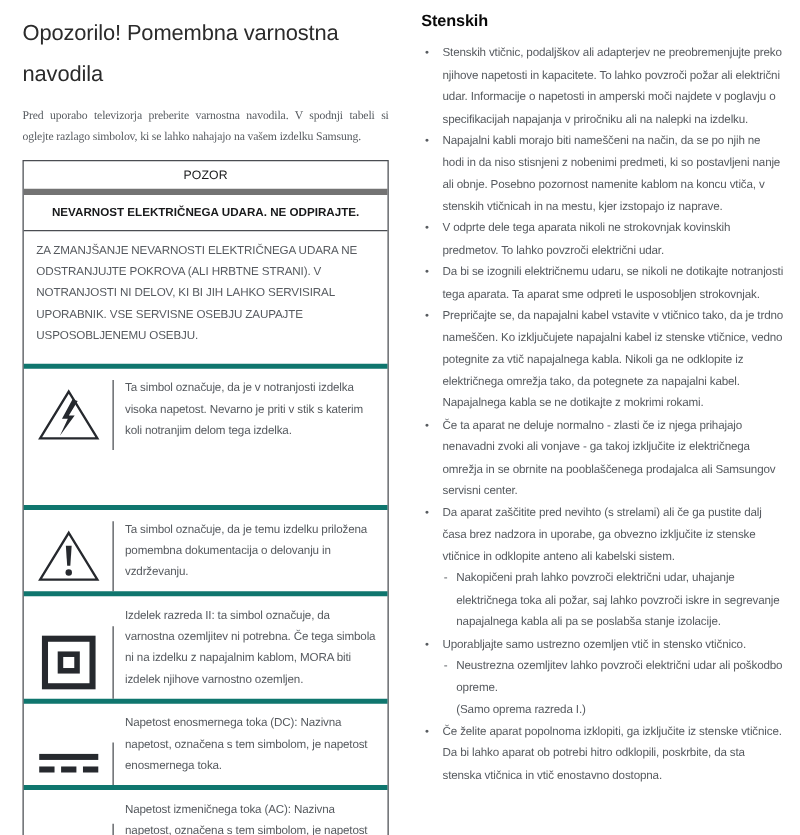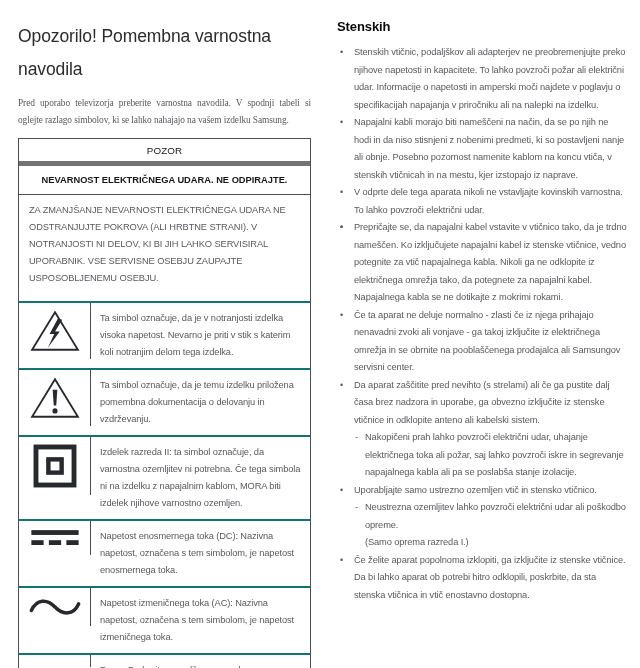--- a/index.html
+++ b/index.html
@@ -1,20 +1,20 @@
 <!DOCTYPE html>
 <html><head>
 <meta charset="utf-8">
 <style>
   * { margin:0; padding:0; box-sizing:border-box; }
   html,body { background:#ffffff; }
   .page {
     width:640px; height:668px; background:#fff; overflow:hidden;
     font-family:"Liberation Sans", sans-serif;
-    display:flex; padding:18px 13px 0 18px; gap:26px;
+    display:flex; padding:8px 13px 0 18px; gap:26px;
     color:#565a5f;
   }
   .col-left { width:293px; flex:0 0 293px; }
   .col-right { flex:1; min-width:0; }
 
   .doc-title {
     font-size:17.5px; font-weight:400; color:#2b2b2b;
     line-height:33px; letter-spacing:-0.1px; margin-top:2px;
   }
   .intro {
@@ -30,31 +30,31 @@
     padding:6px 4px 5px; letter-spacing:0.1px;
   }
   .t-danger {
     border-top:5px solid #737373; text-align:center; font-weight:bold;
     font-size:9.3px; color:#17181a; padding:9px 4px 9px; letter-spacing:0px;
   }
   .t-warning {
     border-top:1px solid #4a4d52; font-size:9.3px; line-height:17px;
     padding:7px 10px 14px; color:#565a5f; letter-spacing:-0.1px;
   }
-  .symrow { display:flex; border-top:2px solid #0f766e; align-items:flex-start; }
+  .symrow { display:flex; border-top:4px solid #0f766e; align-items:flex-end; }
   .symcell {
     flex:0 0 72px; border-right:1px solid #4a4d52;
     display:flex; align-items:center; justify-content:center; padding:6px 4px;
   }
   .textcell {
     flex:1; font-size:9.3px; line-height:17px; padding:7px 9px;
     display:flex; flex-direction:column; justify-content:center;
     color:#565a5f; letter-spacing:-0.12px; white-space:pre-line;
   }
-  .r4 { min-height:60px; } .r5 { min-height:55px; } .r6 { min-height:73px; }
+  .r4 { min-height:60px; } .r5 { min-height:55px;margin-top:44px; } .r6 { min-height:73px; }
   .r7 { min-height:40px; } .r8 { min-height:54px; } .r9 { min-height:59px; }
 
   .section-heading {
     font-size:13px; font-weight:bold; color:#0a0a0a; line-height:16px; margin-top:1px;
     letter-spacing:-0.1px;
   }
   .power-list { margin-top:9px; }
   .bullet-item, .sub-item {
     position:relative; font-size:9.3px; line-height:17.5px;
     color:#565a5f; letter-spacing:-0.12px;
@@ -140,22 +140,22 @@
           </div>
         </div>
     </div>
   </div>
 
   <div class="col-right">
     <h2 class="section-heading">Stenskih</h2>
     <div class="power-list">
         <div class="bullet-item"><span class="marker">•</span><span class="btext">Stenskih vtičnic, podaljškov ali adapterjev ne preobremenjujte preko njihove napetosti in kapacitete. To lahko povzroči požar ali električni udar. Informacije o napetosti in amperski moči najdete v poglavju o specifikacijah napajanja v priročniku ali na nalepki na izdelku.</span></div>
         <div class="bullet-item"><span class="marker">•</span><span class="btext">Napajalni kabli morajo biti nameščeni na način, da se po njih ne hodi in da niso stisnjeni z nobenimi predmeti, ki so postavljeni nanje ali obnje. Posebno pozornost namenite kablom na koncu vtiča, v stenskih vtičnicah in na mestu, kjer izstopajo iz naprave.</span></div>
-        <div class="bullet-item"><span class="marker">•</span><span class="btext">V odprte dele tega aparata nikoli ne vstavljajte kovinskih varnostna. To lahko povzroči električni udar.</span></div>
-        <div class="bullet-item"><span class="marker">•</span></div>
+        <div class="bullet-item"><span class="marker">•</span><span class="btext">V odprte dele tega aparata nikoli ne strokovnjak kovinskih predmetov. To lahko povzroči električni udar.</span></div>
+        <div class="bullet-item"><span class="marker">•</span><span class="btext">Da bi se izognili električnemu udaru, se nikoli ne dotikajte notranjosti tega aparata. Ta aparat sme odpreti le usposobljen strokovnjak.</span></div>
         <div class="bullet-item"><span class="marker">•</span><span class="btext">Prepričajte se, da napajalni kabel vstavite v vtičnico tako, da je trdno nameščen. Ko izključujete napajalni kabel iz stenske vtičnice, vedno potegnite za vtič napajalnega kabla. Nikoli ga ne odklopite iz električnega omrežja tako, da potegnete za napajalni kabel. Napajalnega kabla se ne dotikajte z mokrimi rokami.</span></div>
         <div class="bullet-item"><span class="marker">•</span><span class="btext">Če ta aparat ne deluje normalno - zlasti če iz njega prihajajo nenavadni zvoki ali vonjave - ga takoj izključite iz električnega omrežja in se obrnite na pooblaščenega prodajalca ali Samsungov servisni center.</span></div>
         <div class="bullet-item"><span class="marker">•</span><span class="btext">Da aparat zaščitite pred nevihto (s strelami) ali če ga pustite dalj časa brez nadzora in uporabe, ga obvezno izključite iz stenske vtičnice in odklopite anteno ali kabelski sistem.</span></div>
         <div class="sub-item"><span class="marker">-</span><span class="btext">Nakopičeni prah lahko povzroči električni udar, uhajanje električnega toka ali požar, saj lahko povzroči iskre in segrevanje napajalnega kabla ali pa se poslabša stanje izolacije.</span></div>
         <div class="bullet-item"><span class="marker">•</span><span class="btext">Uporabljajte samo ustrezno ozemljen vtič in stensko vtičnico.</span></div>
         <div class="sub-item"><span class="marker">-</span><span class="btext">Neustrezna ozemljitev lahko povzroči električni udar ali poškodbo opreme.
 (Samo oprema razreda I.)</span></div>
         <div class="bullet-item"><span class="marker">•</span><span class="btext">Če želite aparat popolnoma izklopiti, ga izključite iz stenske vtičnice. Da bi lahko aparat ob potrebi hitro odklopili, poskrbite, da sta stenska vtičnica in vtič enostavno dostopna.</span></div>
       </div>
   </div>

